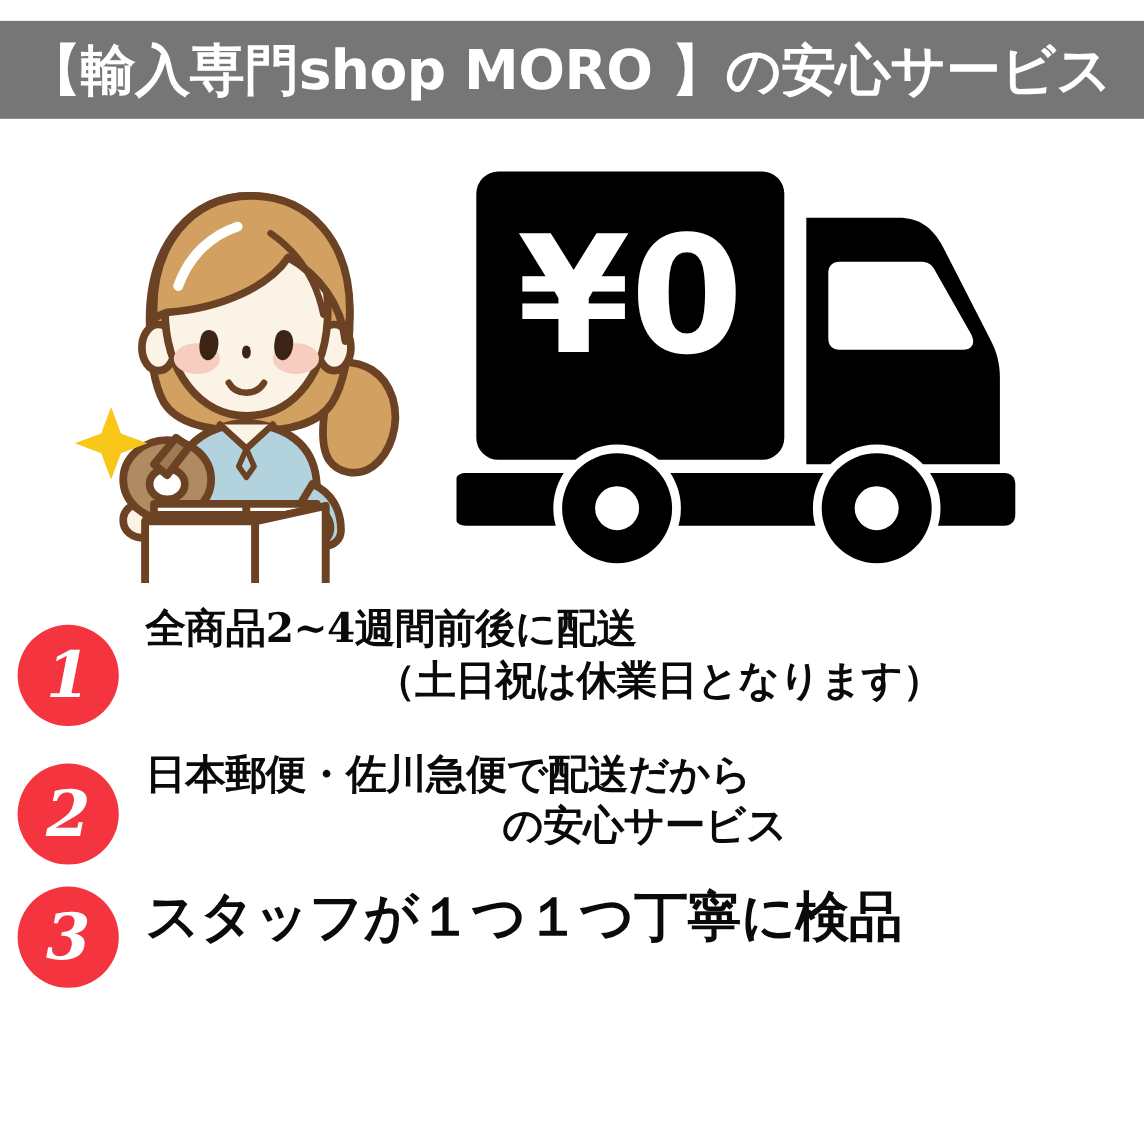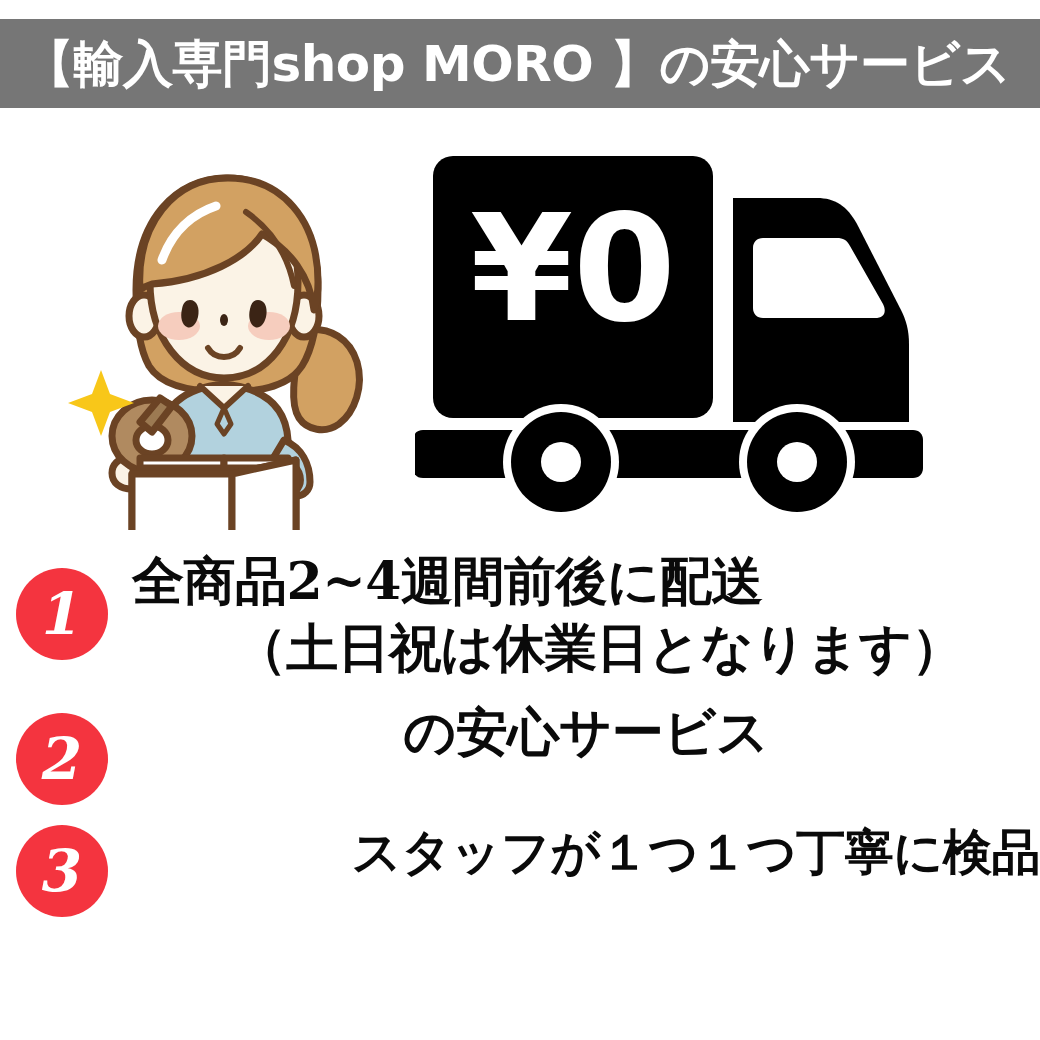--- a/index.html
+++ b/index.html
@@ -67,33 +67,33 @@
     font-size:58px;
     font-style:italic;
     line-height:1;
   }
   .item-text{
     flex:1 1 auto;
     padding-left:22px;
     color:#0a0a0a;
     font-family:"DejaVu Serif","Liberation Serif",serif;
     font-weight:700;
-    font-size:52px;
+    font-size:37px;
     line-height:1.28;
     letter-spacing:-0.5px;
     white-space:nowrap;
   }
   .item-text .l2{display:block;text-align:center;}
   .item-1{margin-top:0;}
   .item-1 .badge{margin-top:18px;}
   .item-2{margin-top:18px;}
   .item-2 .badge{margin-top:12px;}
   .item-3{margin-top:14px;}
   .item-3 .badge{margin-top:2px;}
-  .item-3 .item-text{font-size:49px;text-align:right;}
+  .item-3 .item-text{font-size:49px;}
   .indent{padding-left:26px;display:block;}
 </style>
 </head>
 <body>
 
 <div class="page">
 
   <div class="header-bar">
     <div class="header-title">【輸入専門shop MORO 】の安心サービス</div>
   </div>
@@ -203,20 +203,21 @@
     </div>
 
     <div class="list-item item-2">
       <div class="badge">
         <svg width="96" height="96" viewBox="0 0 96 96">
           <circle cx="48" cy="48" r="46" fill="#F4343F"></circle>
         </svg>
         <span class="num">2</span>
       </div>
       <div class="item-text">
+        <span class="l1">日本郵便・佐川急便で配送だから</span>
         <span class="l2">の安心サービス</span>
       </div>
     </div>
 
     <div class="list-item item-3">
       <div class="badge">
         <svg width="96" height="96" viewBox="0 0 96 96">
           <circle cx="48" cy="48" r="46" fill="#F4343F"></circle>
         </svg>
         <span class="num">3</span>

